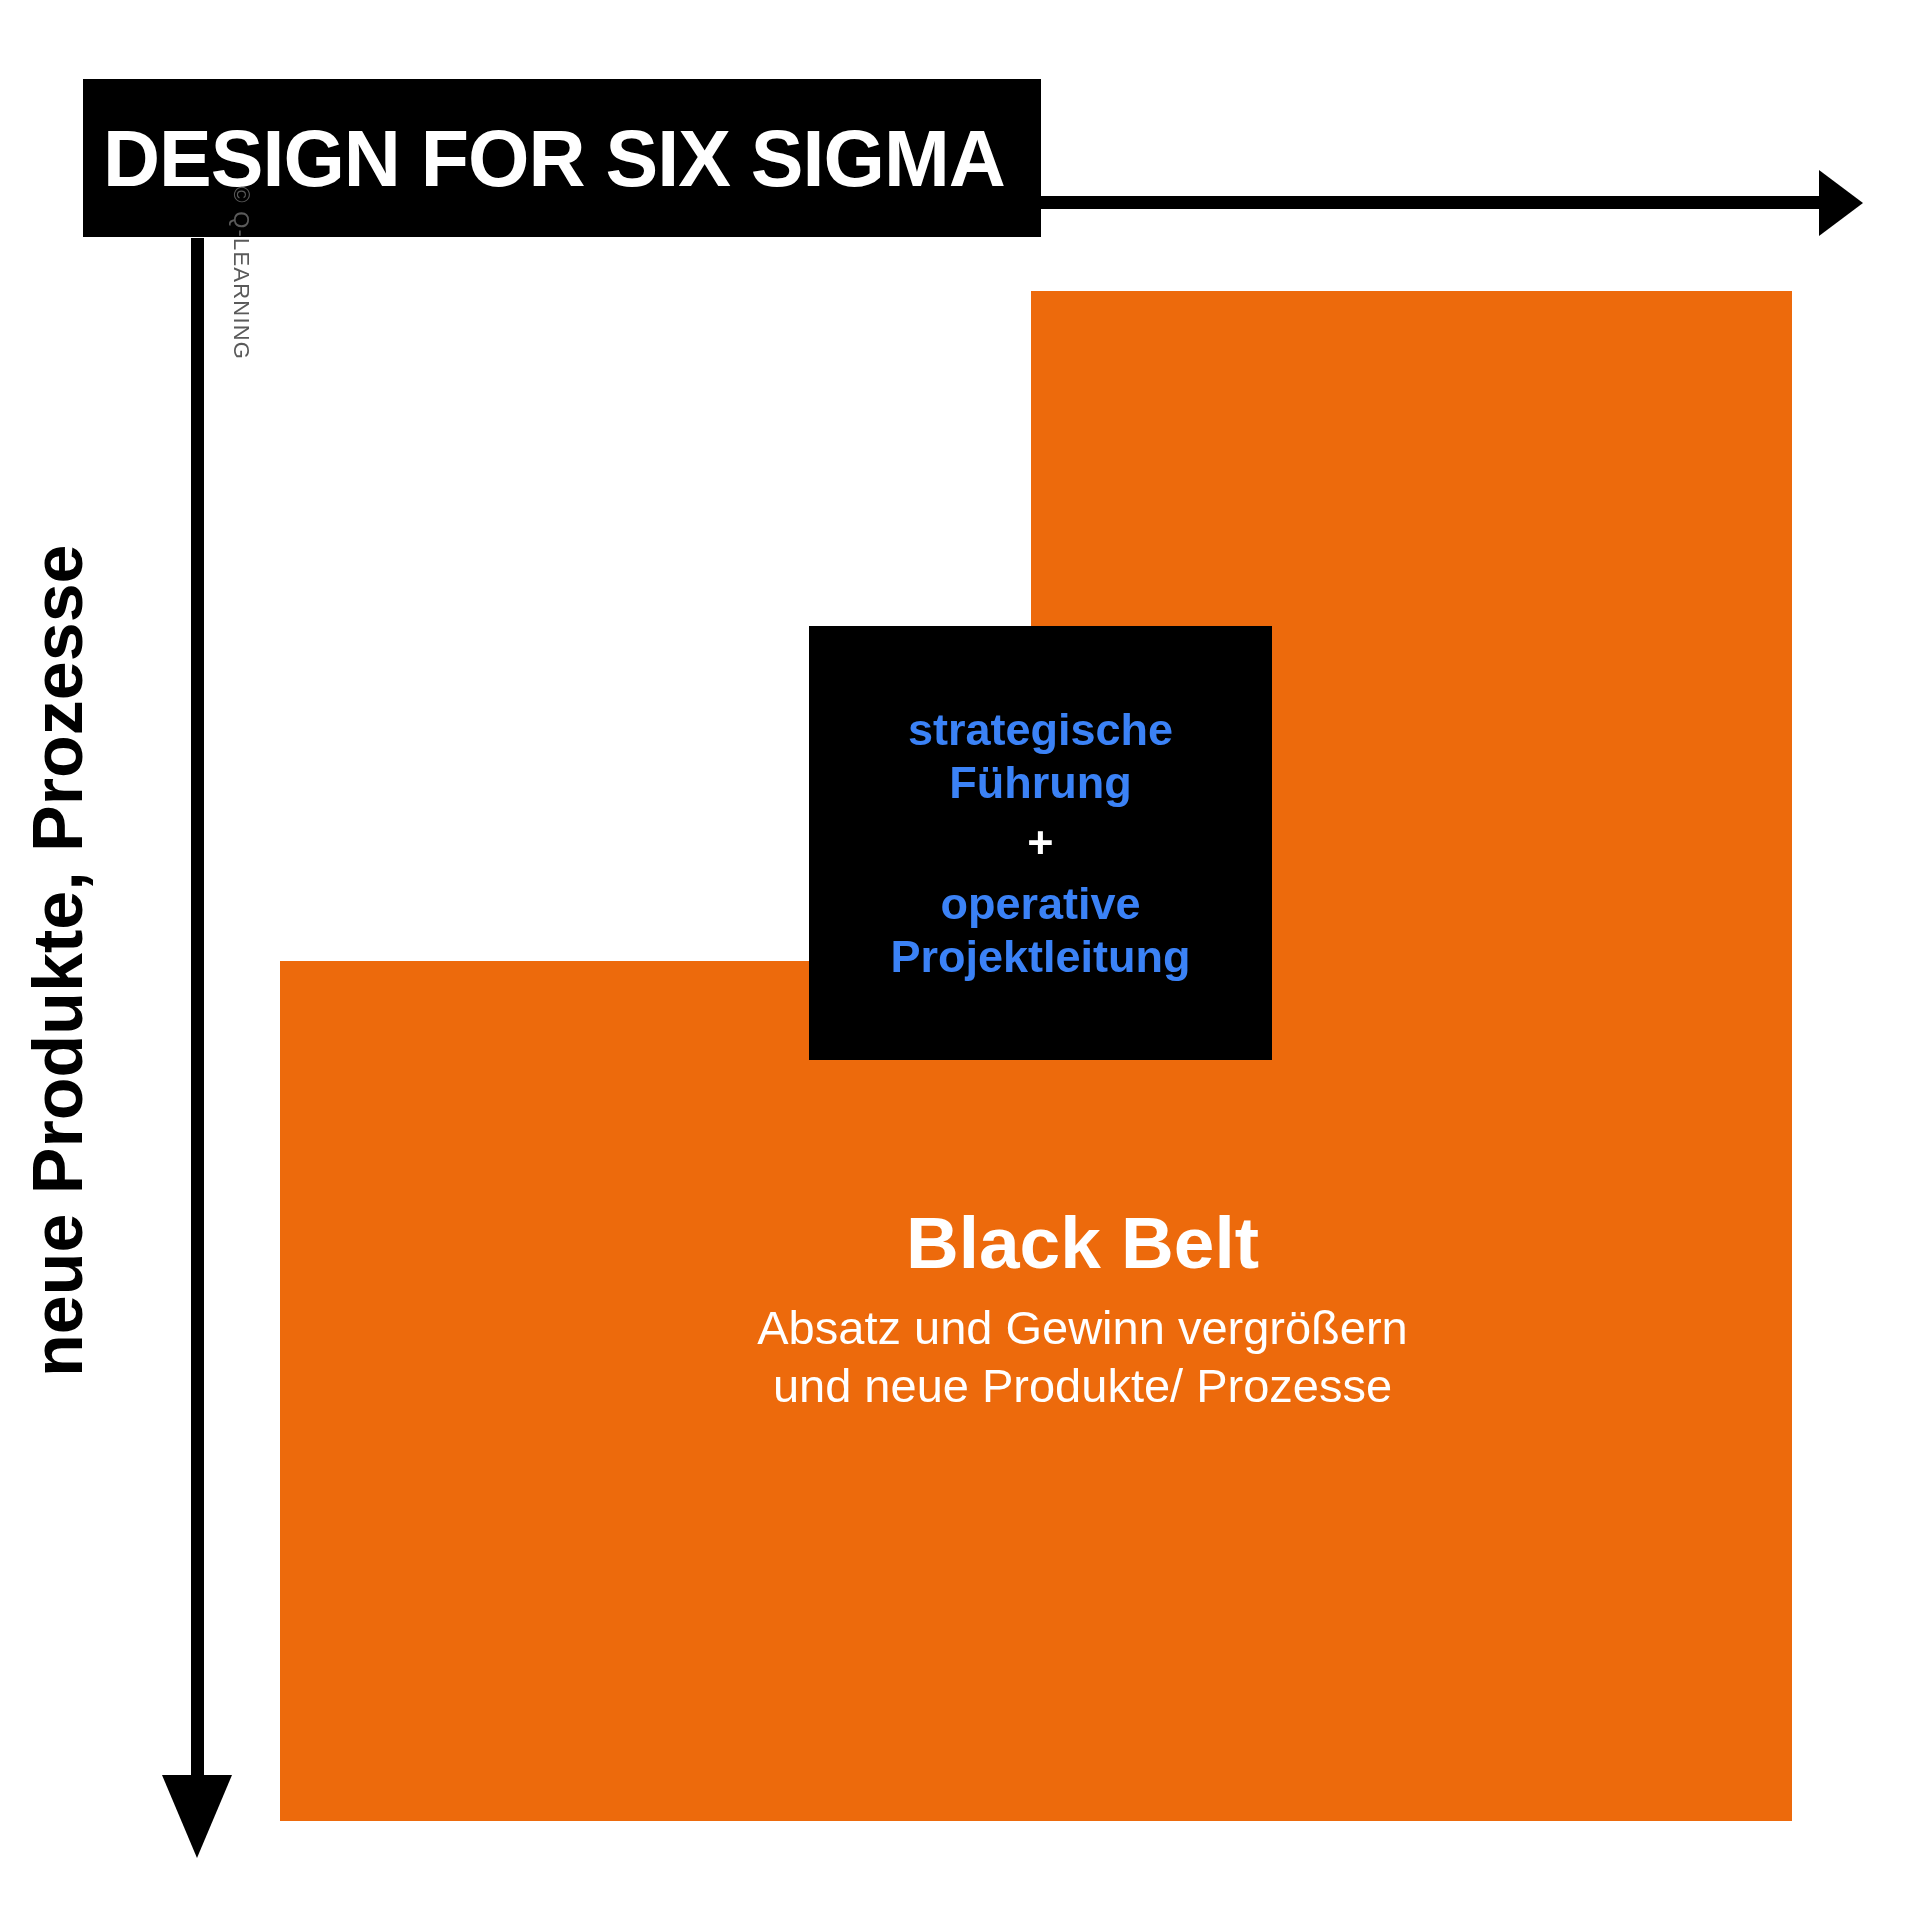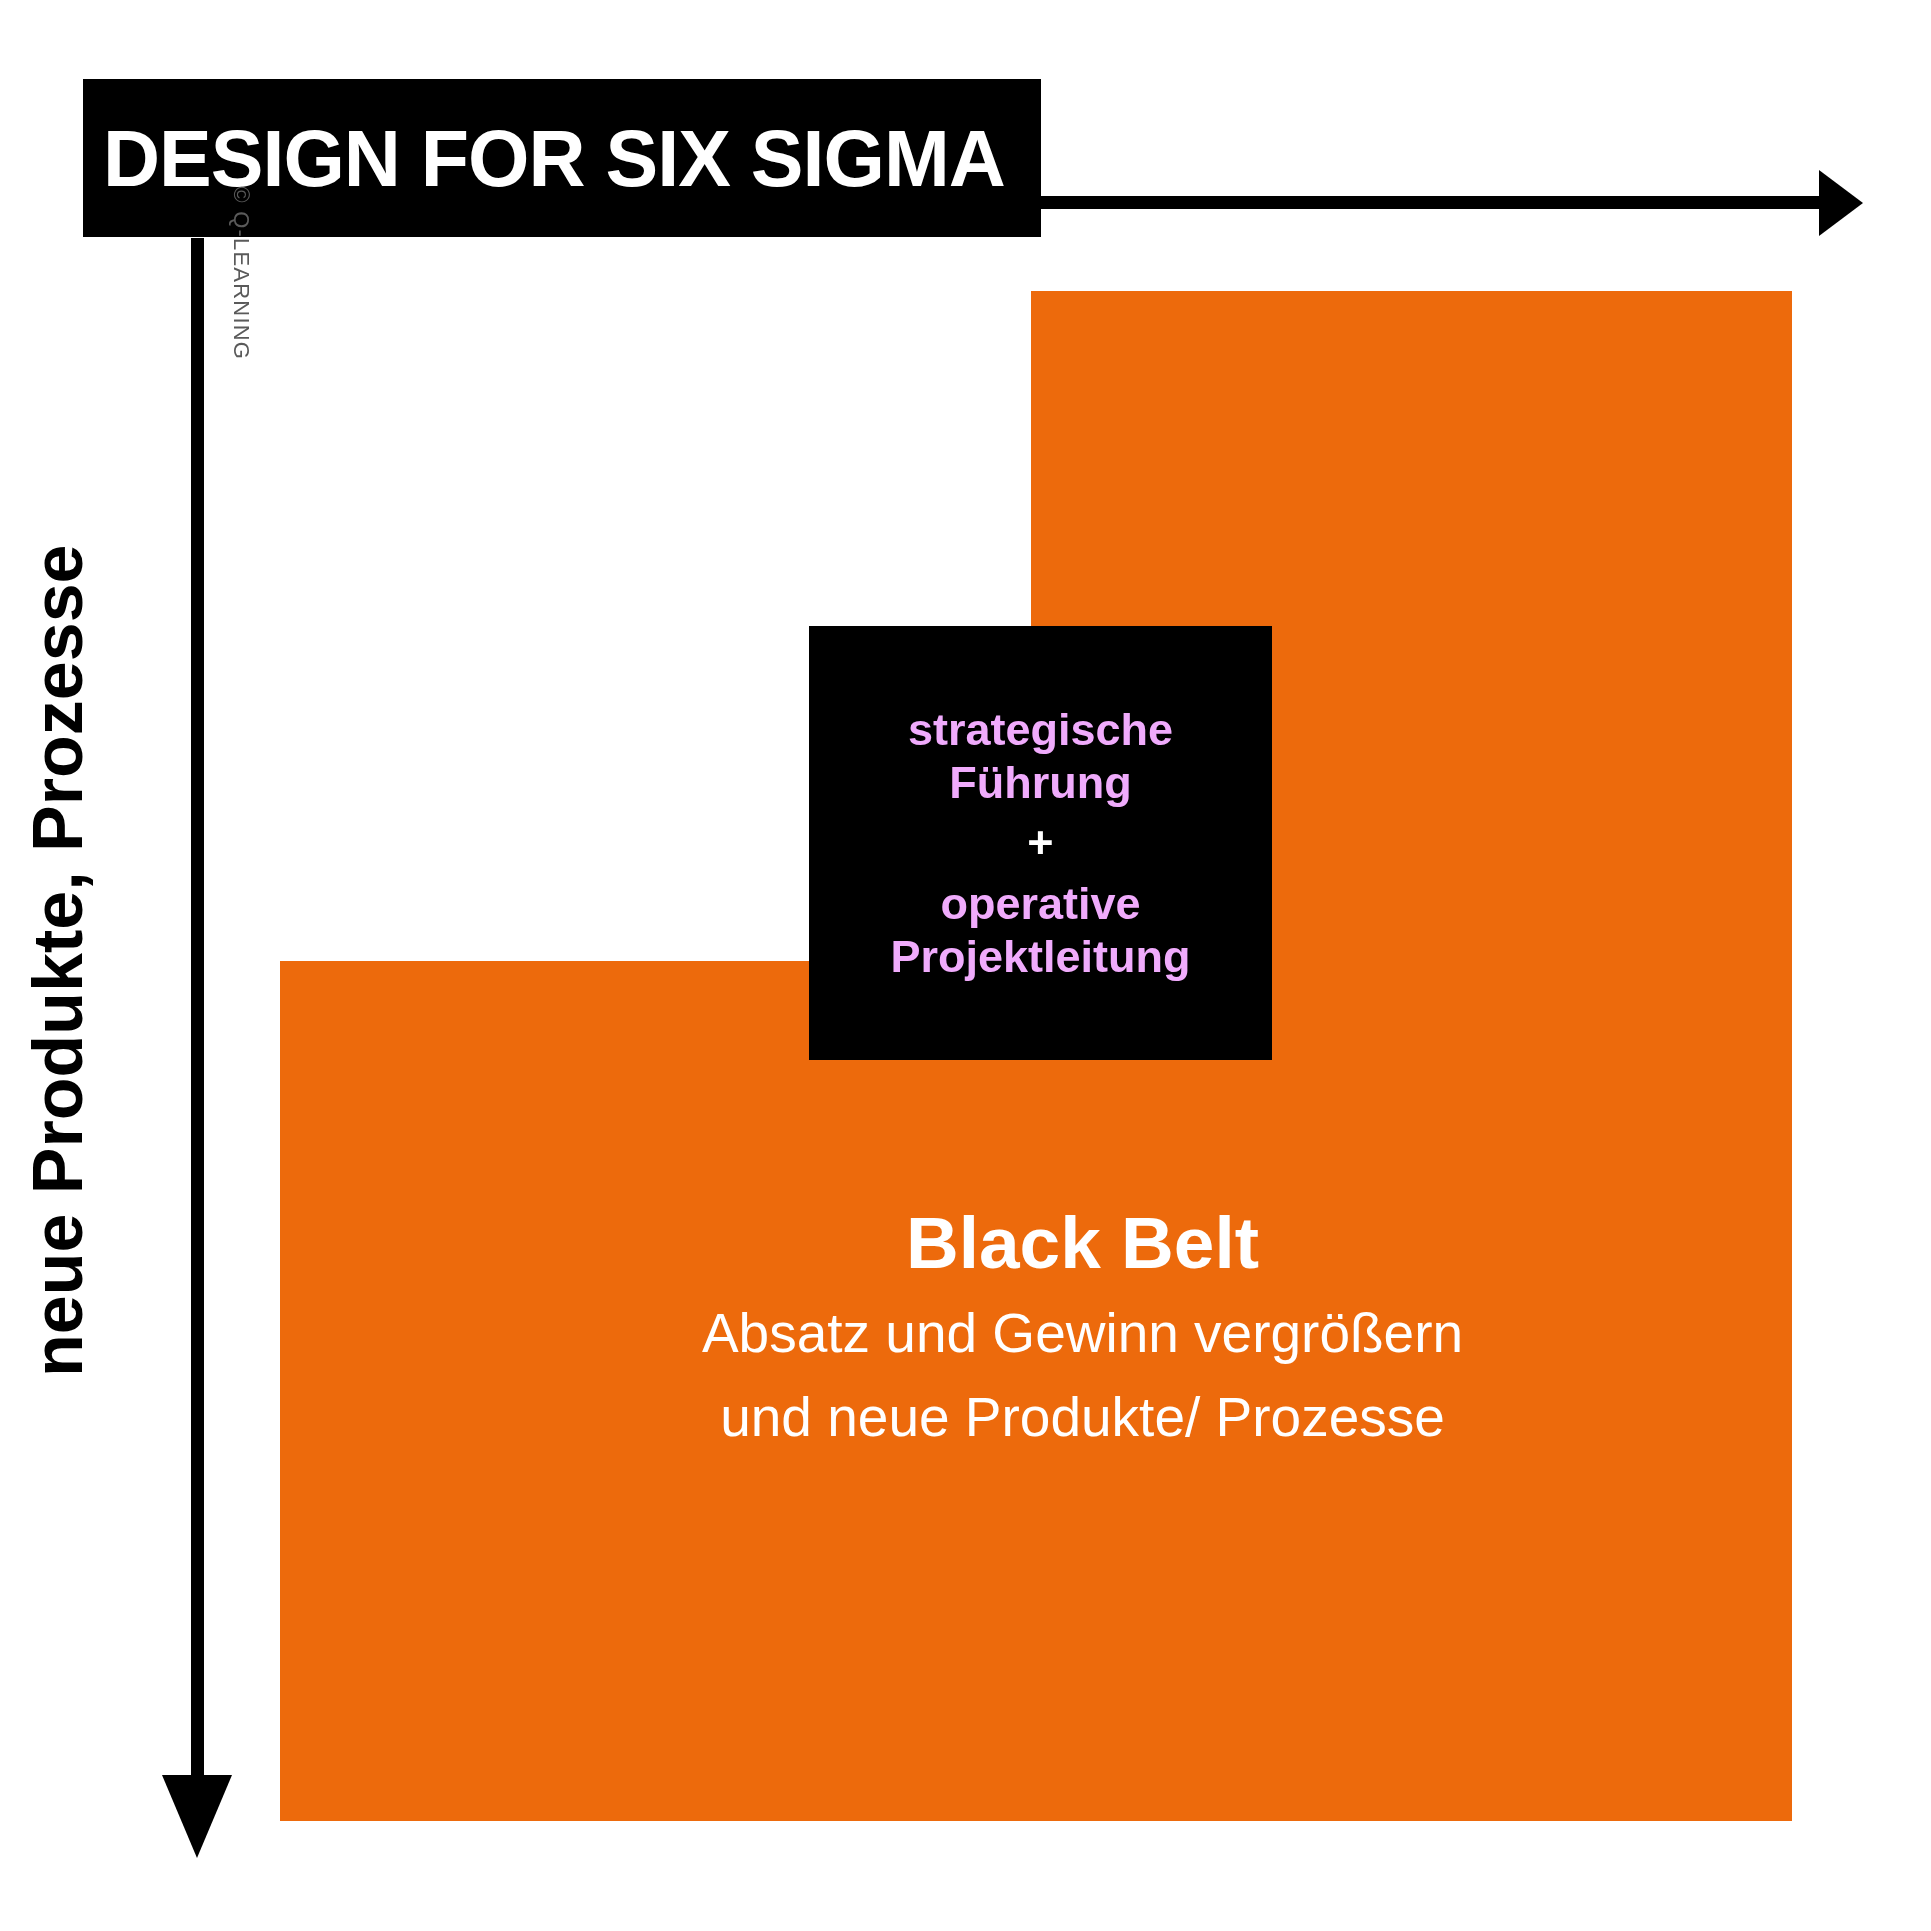--- a/index.html
+++ b/index.html
@@ -149,21 +149,21 @@
     width: 463px;
     height: 434px;
     background: #000000;
     display: flex;
     flex-direction: column;
     align-items: center;
     justify-content: center;
     box-sizing: border-box;
   }
   .callout-line {
-    color: #f0abfc;
+    color: #3b82f6;
     font-size: 45px;
     font-weight: 700;
     line-height: 1.18;
     text-align: right;
     white-space: nowrap;
     font-stretch: condensed;
   }
   .callout-plus {
     color: #ffffff;
     font-size: 45px;
@@ -183,24 +183,24 @@
   .bb-heading {
     color: #ffffff;
     font-size: 73px;
     font-weight: 700;
     line-height: 1.05;
     margin: 0 0 17.4px 0;
     font-stretch: condensed;
   }
   .bb-sub {
     color: #ffffff;
-    font-size: 55px;
+    font-size: 47px;
     font-weight: 400;
     line-height: 1.24;
-    margin: 16px;
+    margin: 0;
     font-stretch: condensed;
   }
 </style>
 </head>
 <body>
 
 <div id="canvas">
 
   <div class="block-lower-left"></div>
 

